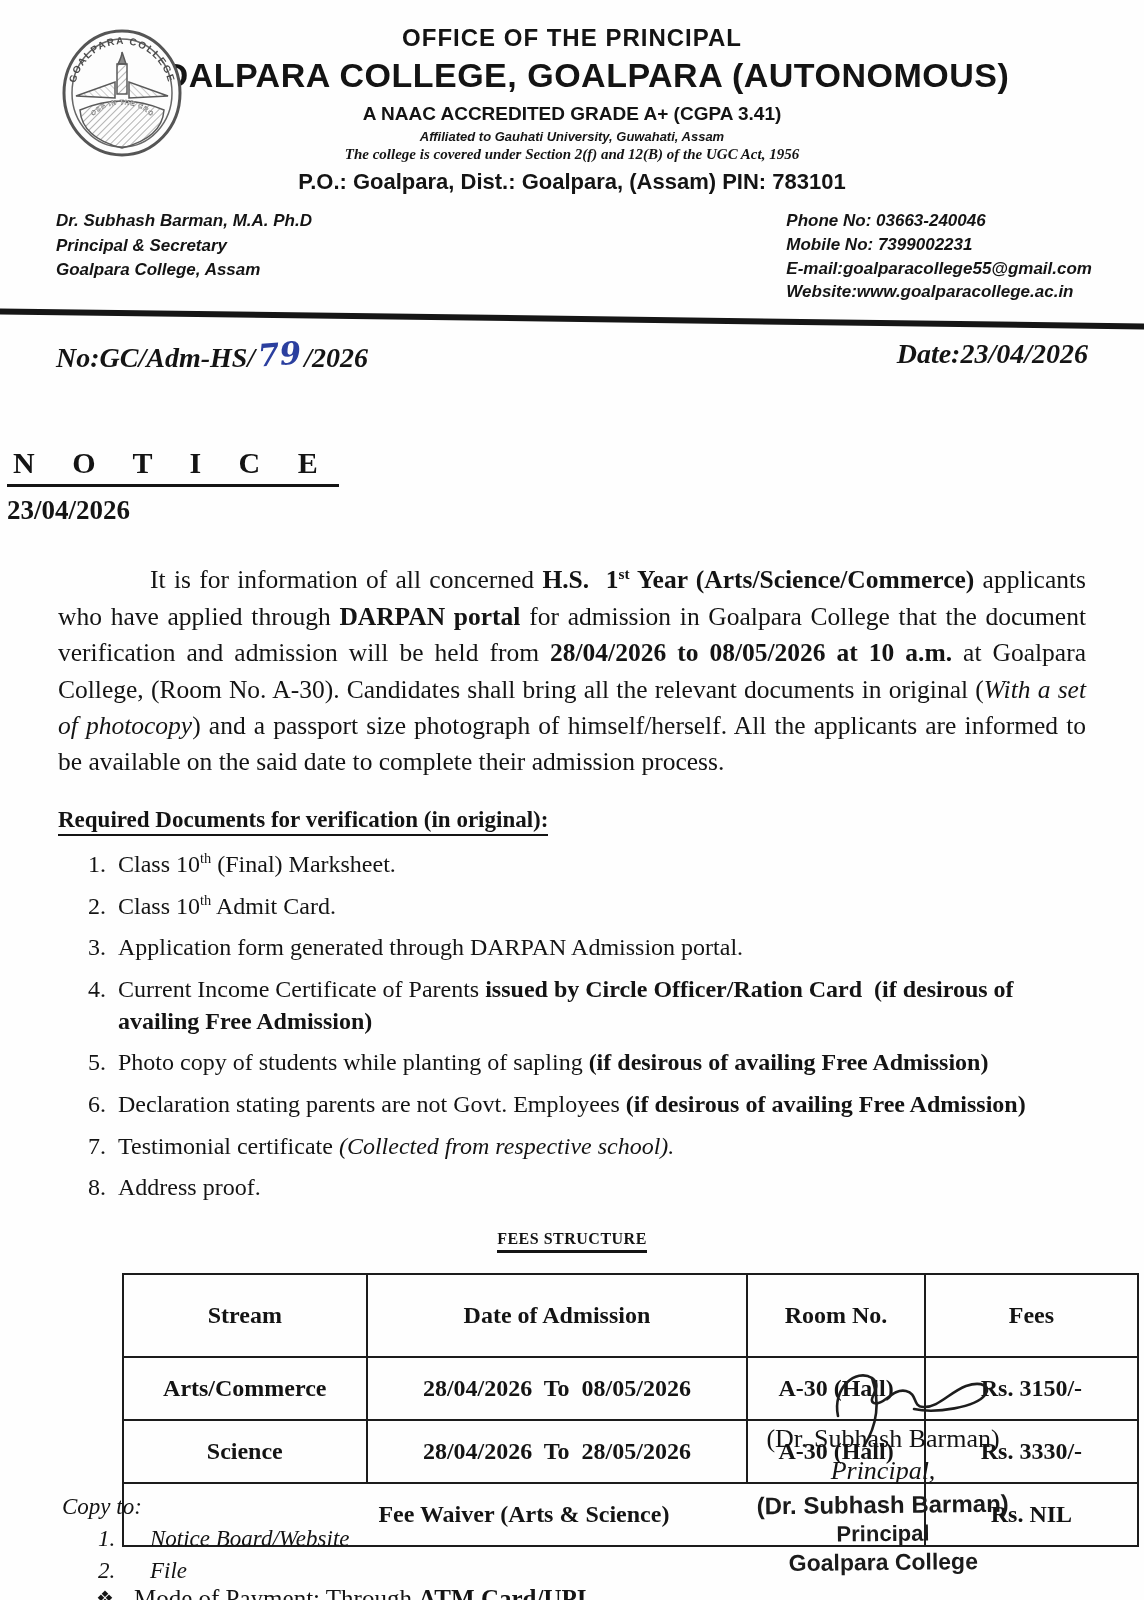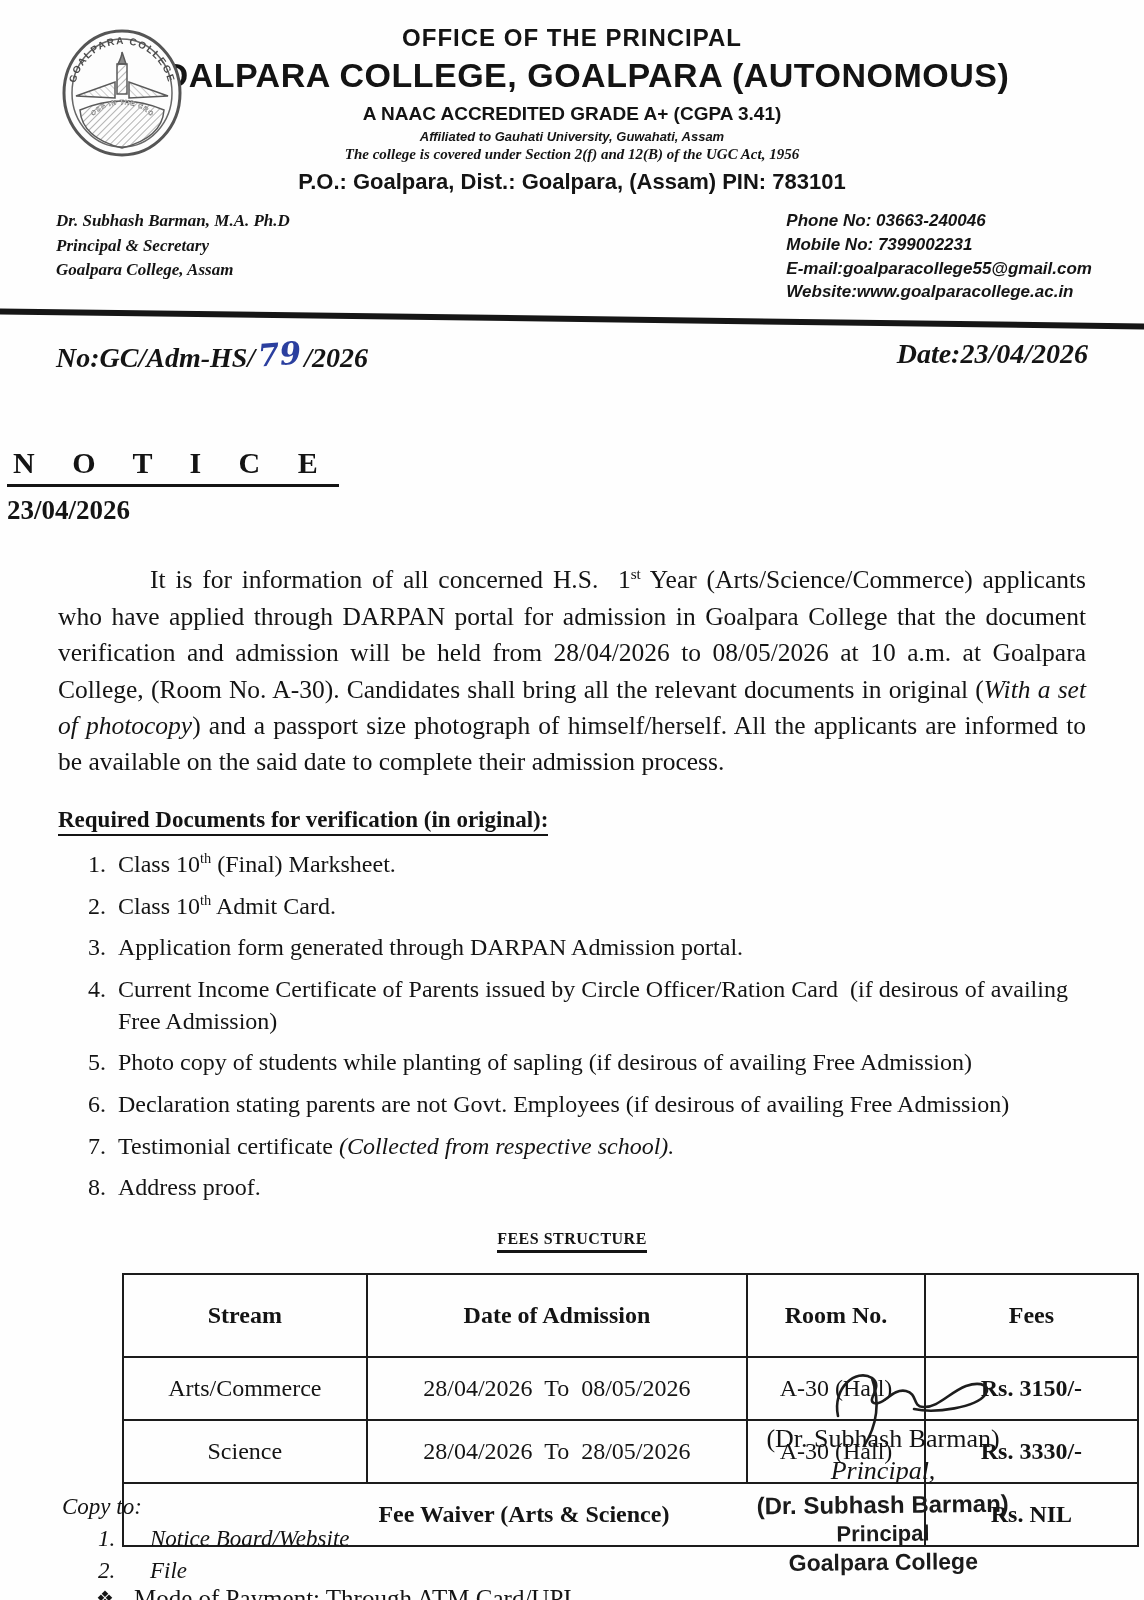--- a/index.html
+++ b/index.html
@@ -15,60 +15,60 @@
   .seal { position:absolute; left:58px; top:26px; width:128px; height:134px; }
   .lh-office   { font-family:"Liberation Sans", sans-serif; font-weight:bold; font-size:24px; letter-spacing:1px; }
   .lh-college  { font-family:"Liberation Sans", sans-serif; font-weight:bold; font-size:34px; letter-spacing:0.5px; margin-top:4px; }
   .lh-accred   { font-family:"Liberation Sans", sans-serif; font-weight:bold; font-size:19px; margin-top:8px; }
   .lh-affil    { font-family:"Liberation Sans", sans-serif; font-weight:bold; font-style:italic; font-size:13px; margin-top:4px; }
   .lh-ugc      { font-family:Liberation Serif, serif; font-weight:bold; font-style:italic; font-size:15px; margin-top:2px; }
   .lh-addr     { font-family:"Liberation Sans", sans-serif; font-weight:bold; font-size:22px; margin-top:6px; }
 
   
   .contact-row { display:flex; justify-content:space-between; padding:14px 52px 0 56px; }
-  .principal-block { font-family:Liberation Serif, serif; font-style:italic; font-weight:bold; font-size:17px; line-height:1.45; text-align:left; }
+  .principal-block { font-family:Liberation Sans, sans-serif; font-style:italic; font-weight:bold; font-size:17px; line-height:1.45; text-align:left; }
   .contact-block   { font-family:"Liberation Sans", sans-serif; font-style:italic; font-weight:bold; font-size:17px; line-height:1.4; text-align:left; }
 
   
   .rule { height:6px; background:#161616; width:103%; margin:12px 0 0 -10px; transform:rotate(0.75deg); border-radius:2px; }
   .ref-row { display:flex; justify-content:space-between; padding:16px 56px 0 56px;
              font-weight:bold; font-style:italic; font-size:28px; }
   .handwritten { color:#2b3f9f; font-family:"DejaVu Serif", serif; font-size:31px;
                  display:inline-block; transform:rotate(-5deg); position:relative; top:-2px; padding:0 3px; }
 
   
   .notice-head { text-align:left; margin-top:72px;margin-left:7px; }
   .notice-title { display:inline-block; font-weight:bold; font-size:30px; letter-spacing:15px;
                   border-bottom:3px solid #141414; padding:0 6px 4px 6px; }
   .notice-date { font-weight:bold; font-size:27px; margin-top:8px; }
 
   
   .body-par { margin-top:36px; padding:0 58px; font-size:25.5px; line-height:1.43;
               text-align:justify; text-indent:92px; }
-  .b { font-weight:normal; }
+  .b { font-weight:bold; }
   .i { font-style:italic; }
 
   
   .req-heading-wrap { margin:26px 0 0 58px; }
   .req-heading { font-weight:bold; font-size:23px; border-bottom:2.5px solid #141414; padding-bottom:2px; }
   .doc-list { margin-top:16px; padding:0 44px 0 72px; font-size:24px; }
   .doc-item { display:flex; margin-bottom:10px; line-height:1.32; }
   .doc-num { width:34px; flex:none; text-align:right; margin-right:12px; }
   .doc-text { flex:1; }
   sup { font-size:0.6em; }
 
   
   .fees-head { text-align:center; margin-top:26px; }
   .fees-title { display:inline-block; font-weight:bold; font-size:16px;
                 border-bottom:3.5px solid #141414; padding-bottom:2px; letter-spacing:0.5px; }
   table.fees { border-collapse:collapse; margin:20px 0 0 122px; width:1017px;
                font-size:24px; text-align:center; }
   table.fees th, table.fees td { border:2.5px solid #1c1c1c; }
   table.fees th { font-weight:bold; padding:27px 6px; font-size:24px; }
-  table.fees td { padding:17px 12px; }
+  table.fees td { padding:17px 12px;font-weight:bold; }
   .col-stream { width:24%; } .col-date { width:37.5%;text-align:center; } .col-room { width:17.5%; } .col-fees { width:21%; }
   .fees-val { font-weight:bold; }
   .fee-waiver { font-weight:bold; }
 
   
   .payment { margin:38px 0 0 96px; font-size:25px; }
   .payment .bullet { font-size:20px; margin-right:20px; position:relative; top:-2px; }
 
   
   .sign-block { position:absolute; right:76px; top:1358px; width:370px; text-align:center; }

